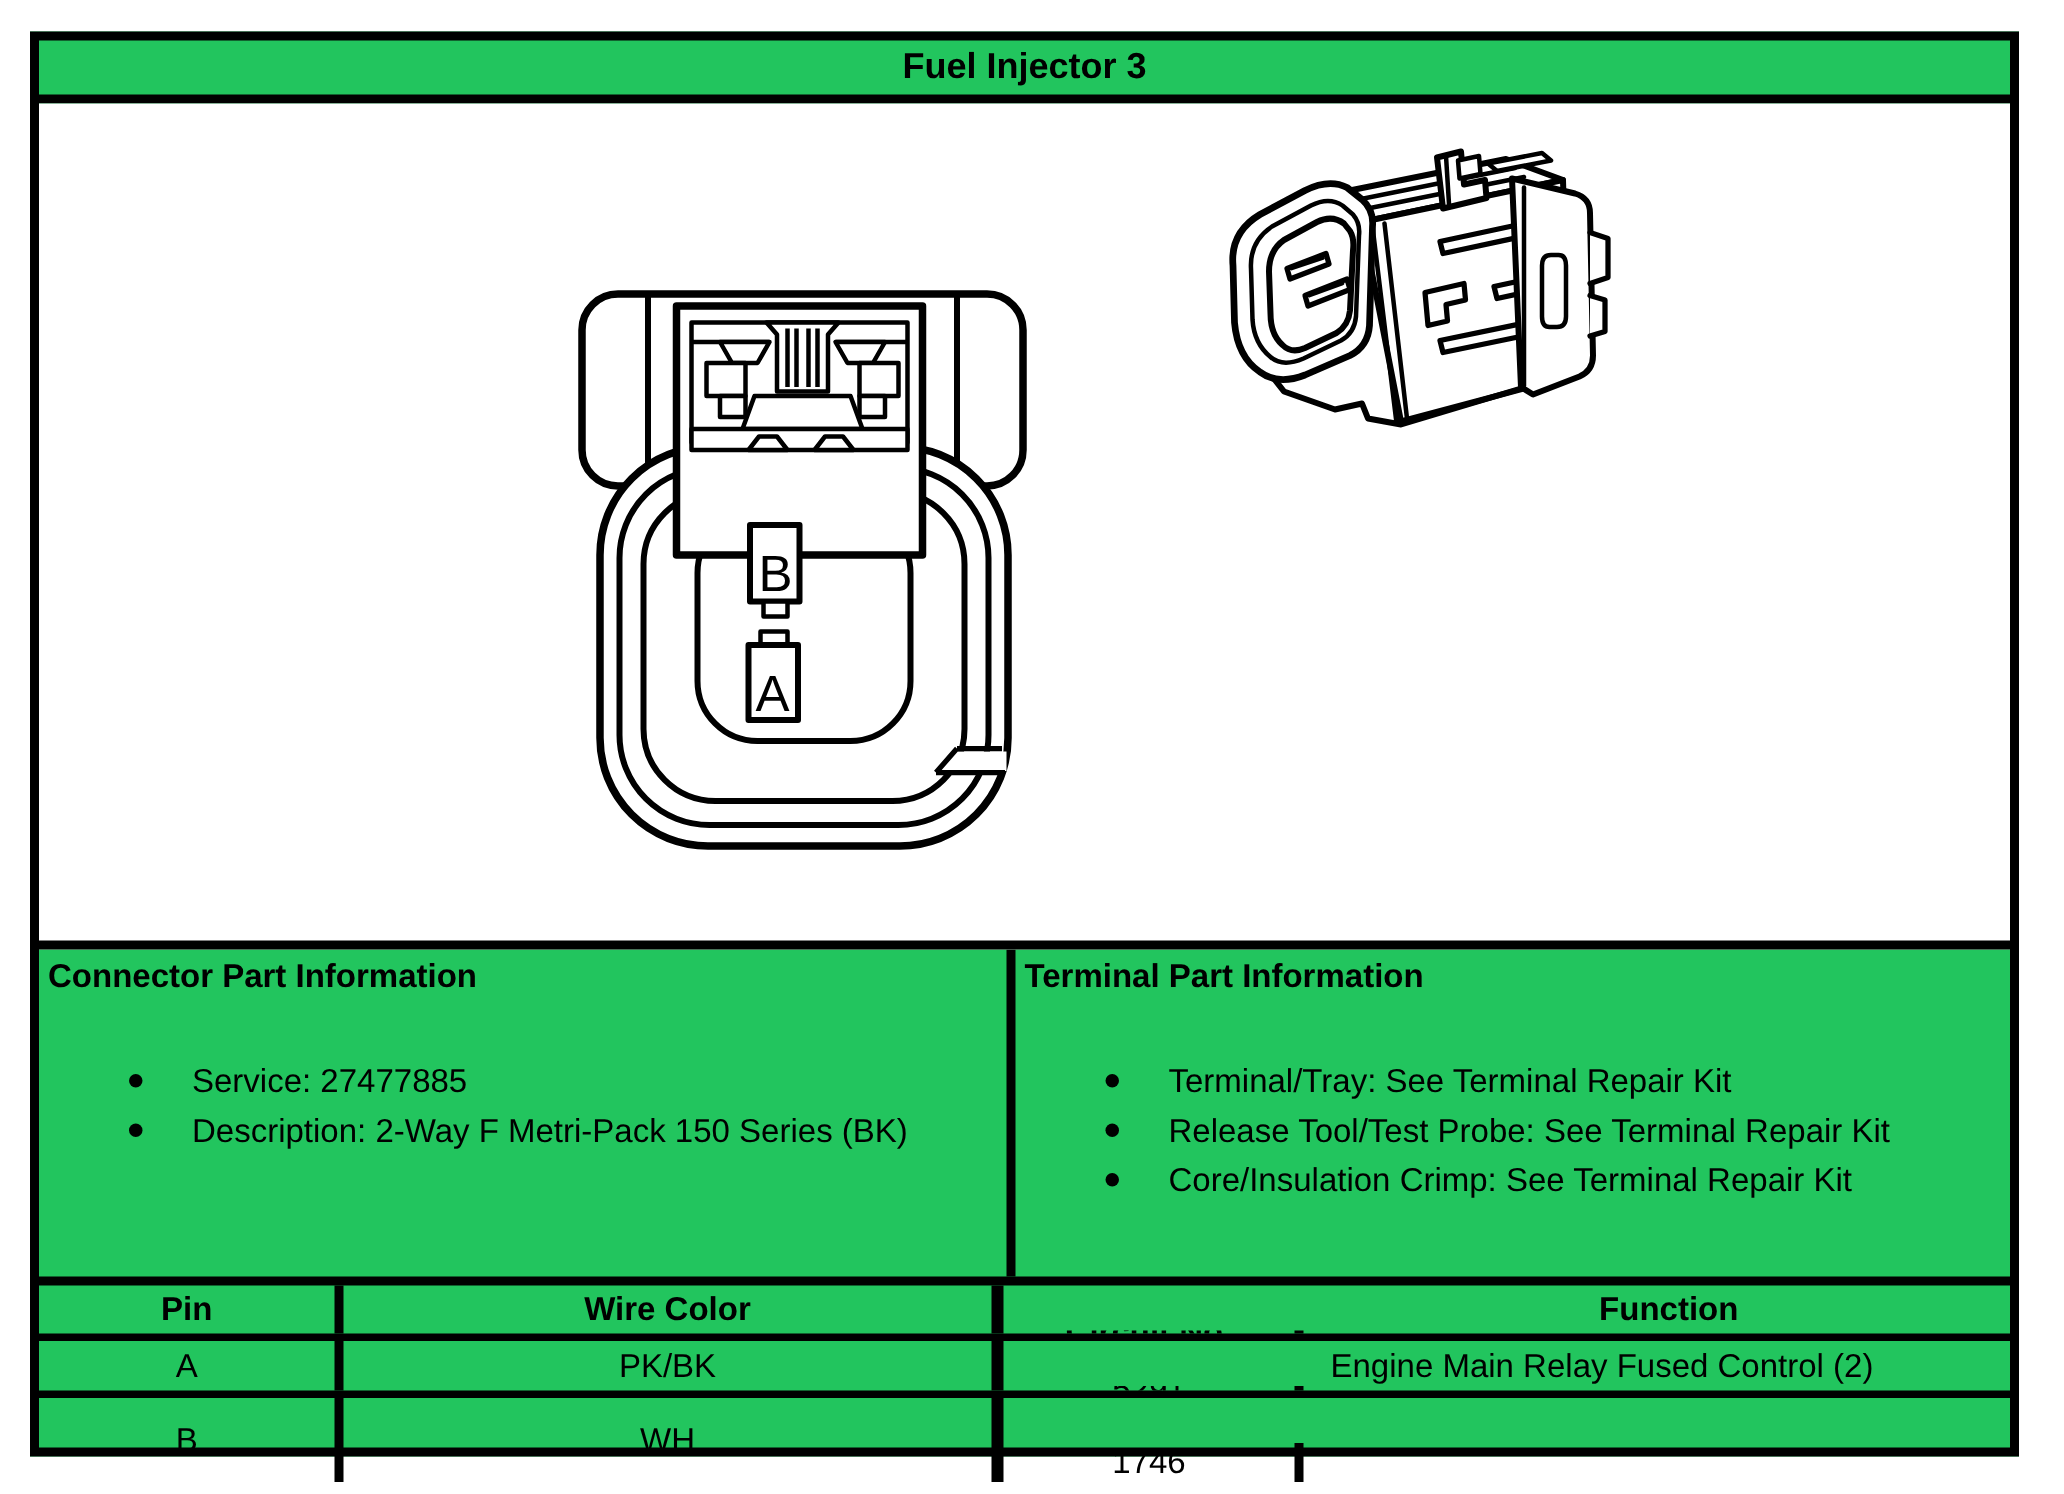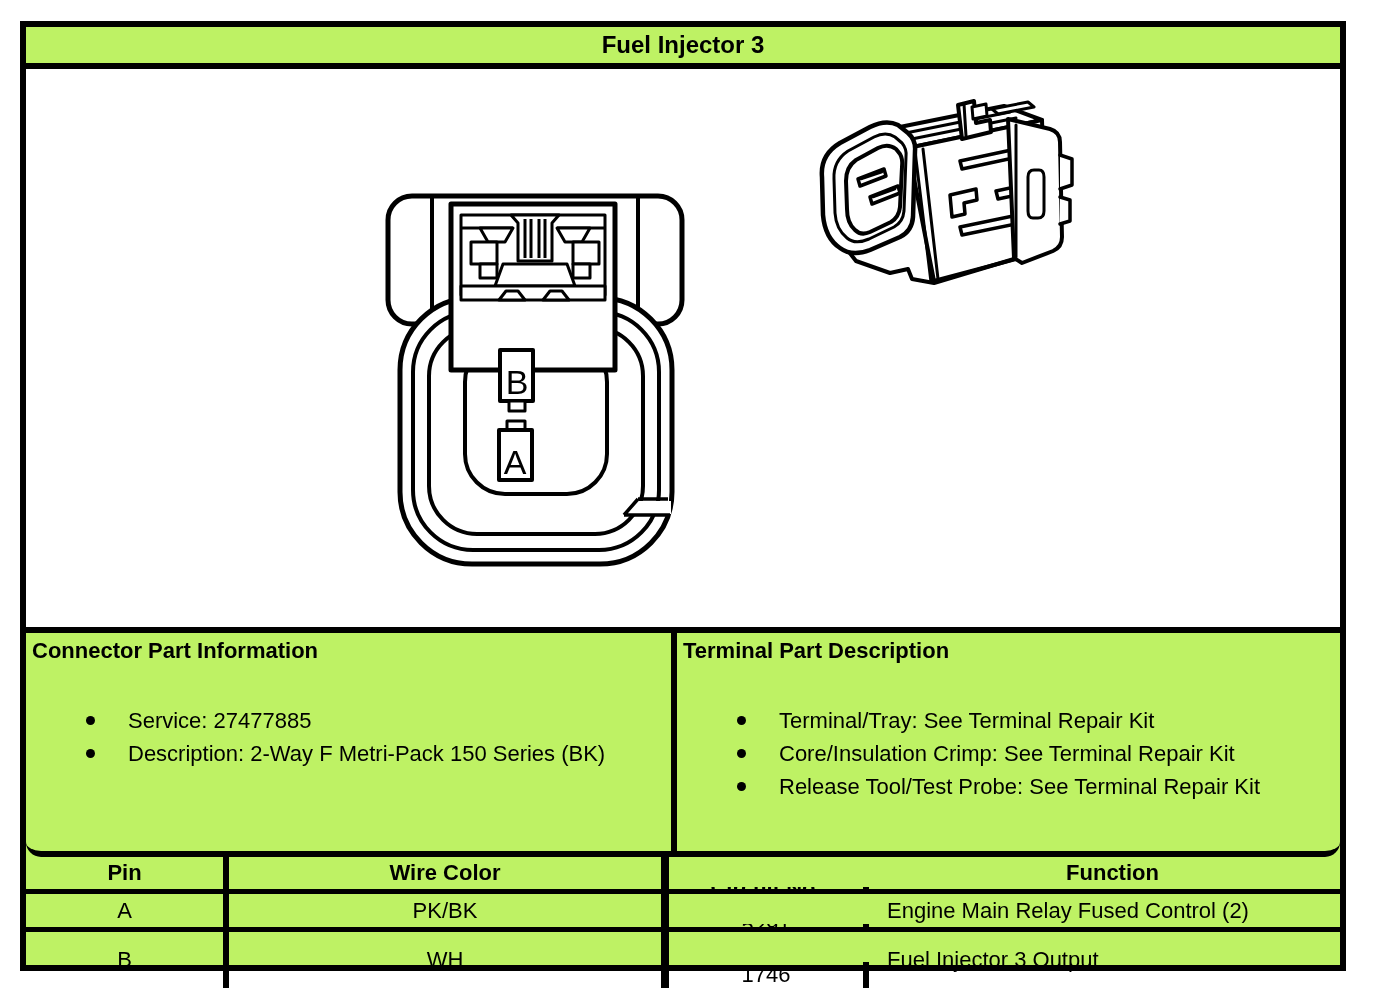--- a/index.html
+++ b/index.html
@@ -3,32 +3,32 @@
 <meta charset="utf-8">
 <style>
   html,body{margin:0;padding:0;background:#ffffff;}
   .page{
     position:relative;width:1376px;height:996px;background:#ffffff;
     font-family:"Liberation Sans", sans-serif;color:#000;overflow:hidden;
   }
   .frame{
     position:absolute;left:20px;top:21px;width:1326px;height:950px;
     border:6px solid #000;box-sizing:border-box;
-    display:flex;flex-direction:column;background:#bef264;
+    display:flex;flex-direction:column;background:#22c55e;
   }
   .title-bar{
     flex:0 0 36px;border-bottom:6px solid #000;
     display:flex;align-items:center;justify-content:center;
     font-weight:bold;font-size:24px;
   }
   .diagram-area{flex:0 0 558px;border-bottom:6px solid #000;position:relative;background:#fff;}
   svg.front-view{position:absolute;left:359px;top:119px;width:300px;height:385px;}
   svg.iso-view{position:absolute;left:786px;top:24px;width:266px;height:205px;}
 
-  .info-row{flex:0 0 218px;border-bottom:6px solid #000;display:flex;border-radius:15px;}
+  .info-row{flex:0 0 218px;border-bottom:6px solid #000;display:flex;}
   .info-cell{box-sizing:border-box;padding:5px 0 0 6px;overflow:hidden;}
   .info-cell.left{width:651px;flex:0 0 auto;border-right:6px solid #000;}
   .info-cell.right{flex:1 1 auto;}
   .info-heading{margin:0;font-size:22px;font-weight:bold;line-height:26px;}
   .bullet-list{list-style:none;margin:40px 0 0 0;padding:0;}
   .bullet-list li{display:flex;align-items:center;height:33px;padding-left:54px;font-size:22px;white-space:nowrap;}
   .dot{width:9px;height:9px;border-radius:50%;background:#000;margin-right:33px;flex:0 0 auto;}
 
   .pin-table{flex:1 1 auto;display:flex;flex-direction:column;}
   .tr{display:flex;border-bottom:5px solid #000;flex:0 0 auto;}
@@ -150,33 +150,33 @@
             <span>Service: 27477885</span>
           </li>
           <li>
             <span class="dot"></span>
             <span>Description: 2-Way F Metri-Pack 150 Series (BK)</span>
           </li>
         </ul>
       </section>
 
       <section class="info-cell right">
-        <h2 class="info-heading">Terminal Part Description</h2>
+        <h2 class="info-heading">Terminal Part Information</h2>
         <ul class="bullet-list">
           <li>
             <span class="dot"></span>
             <span>Terminal/Tray: See Terminal Repair Kit</span>
           </li>
           <li>
             <span class="dot"></span>
+            <span>Release Tool/Test Probe: See Terminal Repair Kit</span>
+          </li>
+          <li>
+            <span class="dot"></span>
             <span>Core/Insulation Crimp: See Terminal Repair Kit</span>
-          </li>
-          <li>
-            <span class="dot"></span>
-            <span>Release Tool/Test Probe: See Terminal Repair Kit</span>
           </li>
         </ul>
       </section>
     </div>
 
     <div class="pin-table">
       <div class="tr th">
         <div class="td c1">Pin</div>
         <div class="td c2">Wire Color</div>
         <div class="td c3">Circuit No.</div>
@@ -185,18 +185,17 @@
       <div class="tr r0">
         <div class="td c1">A</div>
         <div class="td c2">PK/BK</div>
         <div class="td c3">5291</div>
         <div class="td c4">Engine Main Relay Fused Control (2)</div>
       </div>
       <div class="tr r1">
         <div class="td c1">B</div>
         <div class="td c2">WH</div>
         <div class="td c3">1746</div>
-        <div class="td c4">Fuel Injector 3 Output</div>
       </div>
     </div>
 
   </div>
 </div>
 
 </body></html>

